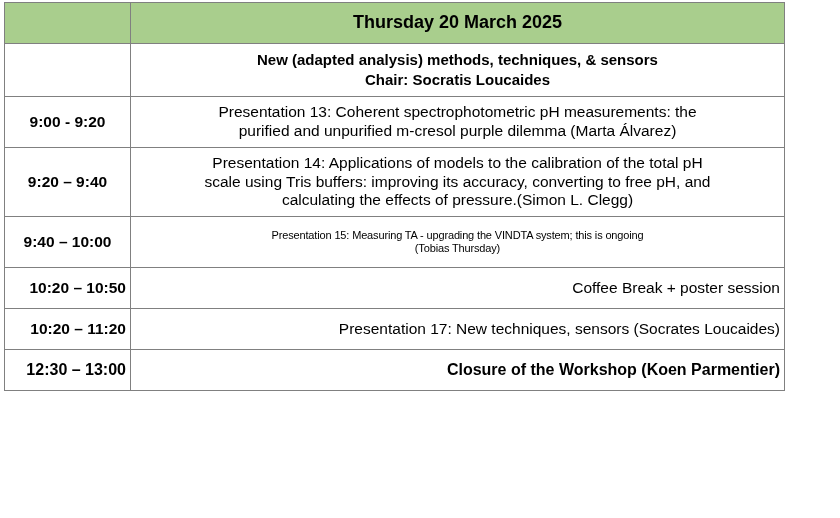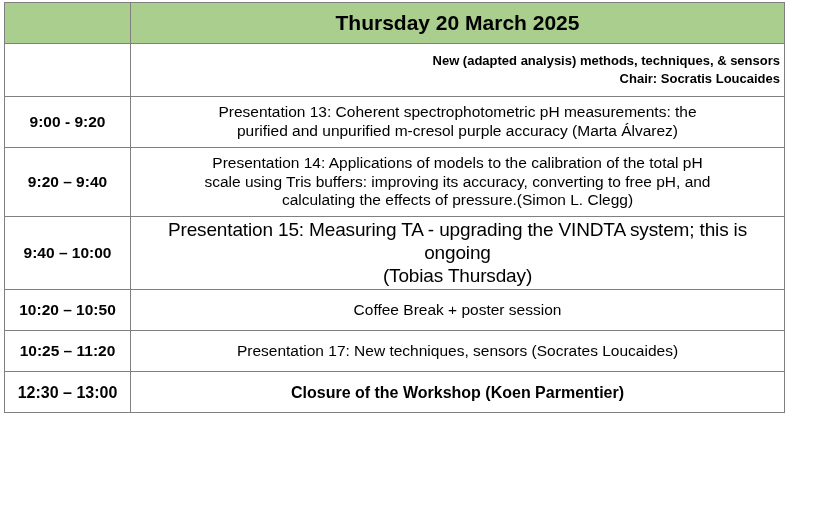--- a/index.html
+++ b/index.html
@@ -56,43 +56,43 @@
     padding-left: 8px;
     padding-right: 8px;
   }
 
   tr.header-row td {
     background: #a9ce8d;
     height: 36px;
   }
   tr.header-row td.title-cell {
     font-weight: bold;
-    font-size: 21px;
+    font-size: 18px;
     text-align: center;
   }
   tr.header-row td.blank-cell {
     background: #a9ce8d;
   }
 
   tr.session-row td {
     height: 48px;
   }
   tr.session-row td.session-cell {
     font-weight: bold;
-    font-size: 13px;
-    text-align: right;
+    font-size: 15px;
+    text-align: center;
     line-height: 1.35;
   }
 
   tr.slot-row td { height: 46px; }
   tr.slot-row.tall td { height: 64px; text-align: center; }
-  tr.slot-row.short td { height: 36px; }
+  tr.slot-row.short td { height: 36px; text-align: right; }
 
   tr.slot-row td.desc-cell.condensed {
-    font-size: 19px;
+    font-size: 11px;
     letter-spacing: -0.15px;
   }
 
   tr.slot-row.bold td {
     font-weight: bold;
     font-size: 16px;
   }
 
   .sub {
     font-size: 0.72em;
@@ -124,21 +124,21 @@
         <td class="session-cell">
           <span class="line">New (adapted analysis) methods, techniques, &amp; sensors</span>
           <span class="line">Chair: Socratis Loucaides</span>
         </td>
       </tr>
 
       <tr class="slot-row">
         <td class="time-cell">9:00 - 9:20</td>
         <td class="desc-cell">
           <span class="line">Presentation 13: Coherent spectrophotometric pH measurements: the</span>
-          <span class="line">purified and unpurified m-cresol purple accuracy (Marta Álvarez)</span>
+          <span class="line">purified and unpurified m-cresol purple dilemma (Marta Álvarez)</span>
         </td>
       </tr>
 
       <tr class="slot-row tall">
         <td class="time-cell">9:20 – 9:40</td>
         <td class="desc-cell">
           <span class="line">Presentation 14: Applications of models to the calibration of the total pH</span>
           <span class="line">scale using Tris buffers: improving its accuracy, converting to free pH, and</span>
           <span class="line">calculating the effects of pressure.(Simon L. Clegg)</span>
         </td>
@@ -154,21 +154,21 @@
 
 
       <tr class="slot-row short">
         <td class="time-cell">10:20 – 10:50</td>
         <td class="desc-cell">
           <span class="line">Coffee Break + poster session</span>
         </td>
       </tr>
 
       <tr class="slot-row short">
-        <td class="time-cell">10:25 – 11:20</td>
+        <td class="time-cell">10:20 – 11:20</td>
         <td class="desc-cell">
           <span class="line">Presentation 17: New techniques, sensors (Socrates Loucaides)</span>
         </td>
       </tr>
 
 
 
       <tr class="slot-row short bold">
         <td class="time-cell">12:30 – 13:00</td>
         <td class="desc-cell">

